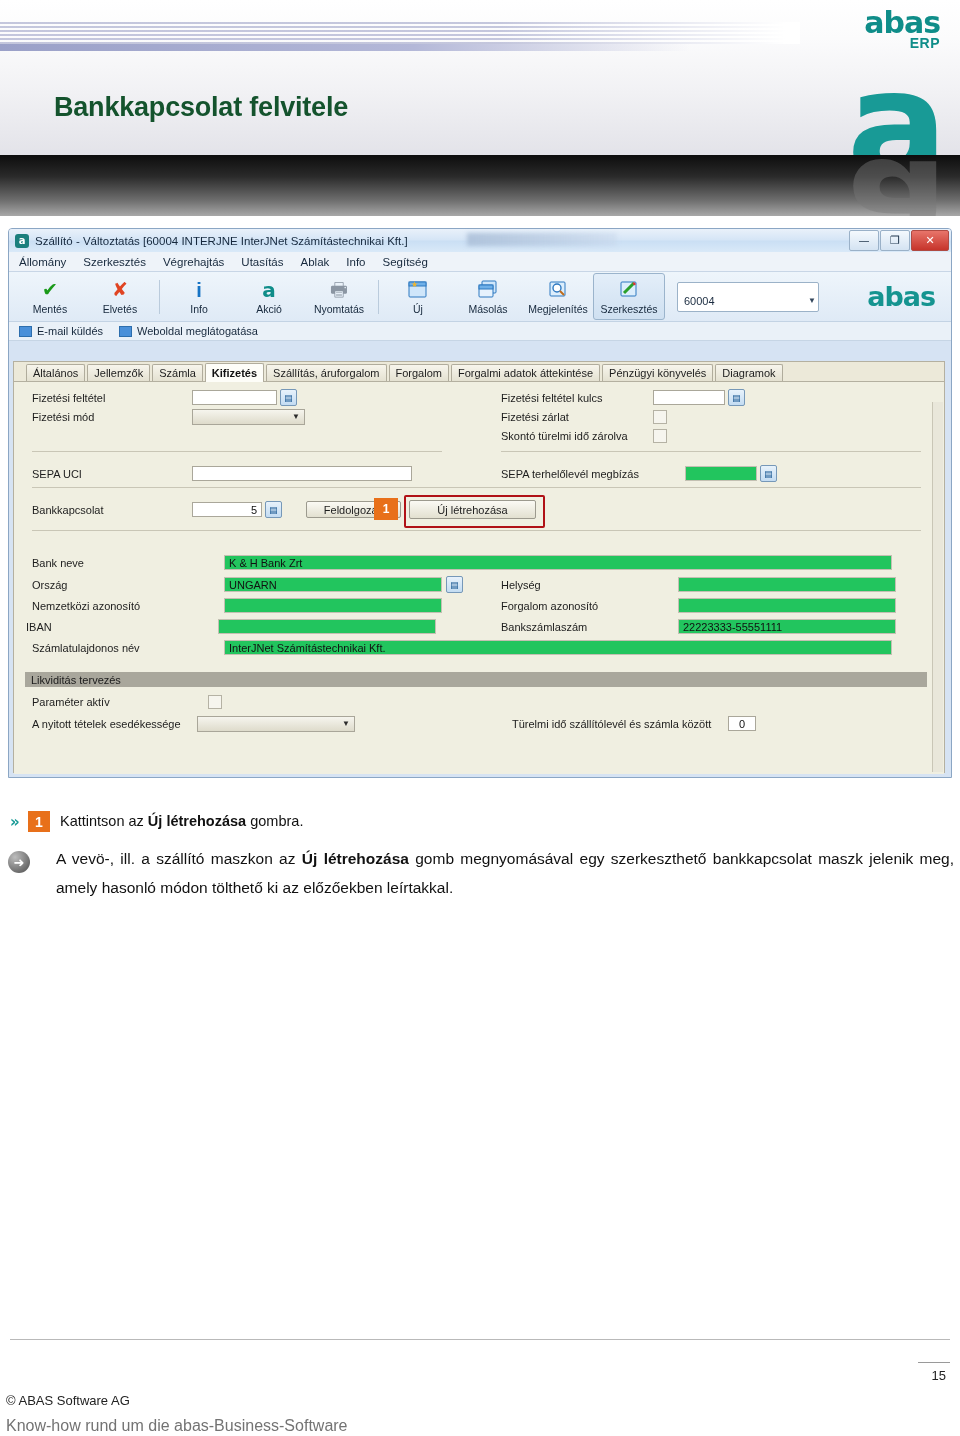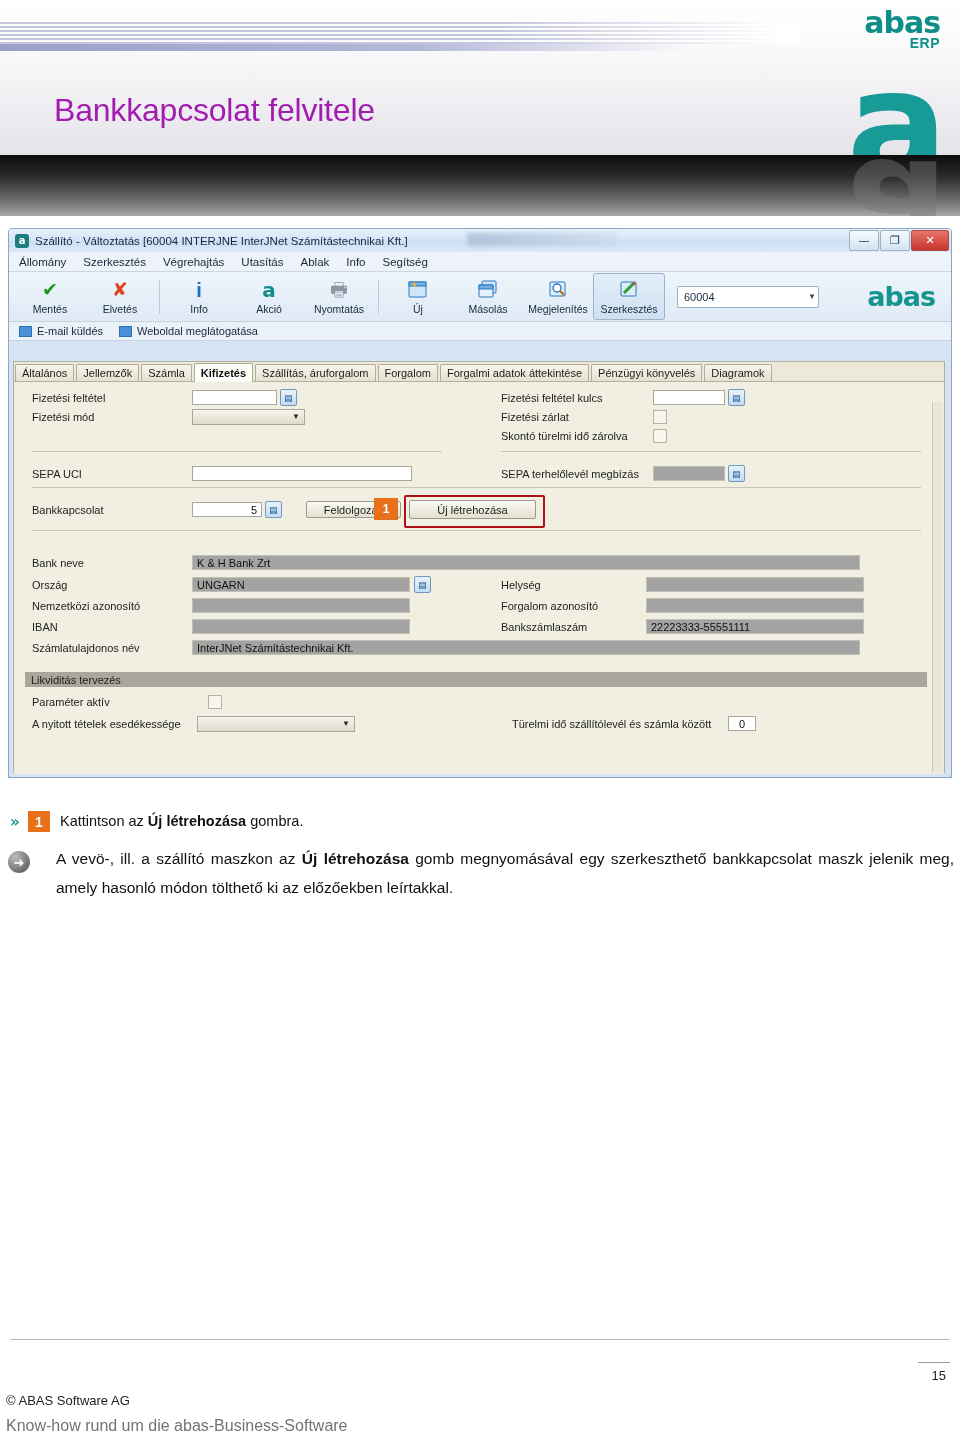--- a/index.html
+++ b/index.html
@@ -24,21 +24,21 @@
   .banner-stripes:after{
     content:"";position:absolute;right:0;top:0;width:300px;height:100%;
     background:linear-gradient(to right,rgba(255,255,255,0),#ffffff 95%);
   }
   .banner-stripe-solid{
     position:absolute;left:0;top:44px;width:690px;height:7px;
     background:linear-gradient(to right,#9aa0c8 0%,#b4b8d8 60%,rgba(255,255,255,0) 100%);
   }
   .banner-title{
     position:absolute;left:54px;top:92px;
-    font-size:32px;font-weight:normal;color:#a21caf;
+    font-size:27px;font-weight:bold;color:#14532d;
     letter-spacing:-.2px;white-space:nowrap;
   }
   .banner-bottom{
     position:absolute;left:0;top:155px;width:960px;height:61px;
     background:linear-gradient(to bottom,#0d0d0d 0%,#2a2a2a 35%,#6f6f6f 75%,#a8a8a8 100%);
   }
   .logo-abas{
     position:absolute;right:20px;top:8px;text-align:right;line-height:1;
   }
   .logo-abas .lw{font-size:30px;font-weight:bold;color:#0f8d89;letter-spacing:-1px;font-family:"DejaVu Sans",sans-serif;}
@@ -108,21 +108,21 @@
   }
   .tbtn.sel{
     border:1px solid #9bb4cc;border-radius:3px;
     background:linear-gradient(to bottom,#e3eef9,#cfe0f1);
   }
   .tbtn .lbl{font-size:10.5px;color:#16283c;white-space:nowrap;}
   .ticon{height:22px;display:flex;align-items:center;justify-content:center;font-size:19px;line-height:1;}
   .tsep{width:1px;height:34px;background:#bacbdc;margin:0 4px;}
   .combo-tb{
     margin-left:12px;width:132px;height:20px;border:1px solid #9bb2c8;border-radius:2px;
-    background:#fff;display:flex;align-items:center;padding:0 2px 0 6px;
+    background:#fff;display:flex;align-items:center;padding:8px 2px 0 6px;
     font-size:11px;color:#1b2c40;justify-content:space-between;
   }
   .combo-tb .arw{font-size:8px;color:#33465c;}
   .tb-logo{
     margin-left:auto;margin-right:10px;font-size:27px;font-weight:bold;color:#159490;
     letter-spacing:-1px;font-family:"DejaVu Sans",sans-serif;
   }
 
   .linkbar{
     height:18px;background:#eaf1f8;border-bottom:1px solid #c6d5e5;
@@ -130,41 +130,41 @@
   }
   .linkbar .li{display:flex;align-items:center;gap:5px;}
   .sq{width:11px;height:9px;background:#4a90d9;border:1px solid #2d6ead;display:inline-block;}
 
   
   .formwrap{
     position:absolute;left:4px;top:132px;width:932px;height:412px;
     background:#f0efe1;border:1px solid #b4b0a0;box-sizing:border-box;
   }
   .tabbar{
-    height:19px;display:flex;align-items:flex-end;padding-left:1px;
+    height:19px;display:flex;align-items:flex-end;padding-left:12px;
     border-bottom:1px solid #b4b0a0;background:#ece9d9;
   }
   .tab{
     height:16px;line-height:16px;padding:0 6px;font-size:11px;color:#1d1d1d;
     border:1px solid #b0ac9c;border-bottom:none;border-radius:2px 2px 0 0;
     background:linear-gradient(to bottom,#f7f5ec,#e4e1d1);margin-right:2px;white-space:nowrap;
   }
   .tab.active{
     background:#fdfdf8;height:18px;line-height:18px;font-weight:bold;color:#111;
     position:relative;top:1px;
   }
 
   .fpanel{position:relative;background:#f0efe1;height:392px;}
   .row{position:absolute;height:17px;display:flex;align-items:center;font-size:11px;color:#1d1d1d;}
   .lbl{white-space:nowrap;}
   .fld{
     height:15px;border:1px solid #aaa79a;background:#ffffff;box-sizing:border-box;
     font-size:11px;color:#111;padding:0 4px;line-height:14px;white-space:nowrap;overflow:hidden;
   }
-  .fld.ro{background:#a3a3a3;border-color:#c3c0b2;}
+  .fld.ro{background:#22c55e;border-color:#c3c0b2;margin-left:32px;}
   .fld.num{text-align:right;}
   .pick{
     width:15px;height:15px;border:1px solid #7698b8;border-radius:2px;
     background:linear-gradient(to bottom,#e8f2fb,#c3dcf2);
     display:flex;align-items:center;justify-content:center;font-size:9px;color:#14548f;
   }
   .cbx{width:12px;height:12px;border:1px solid #b5b2a4;background:#f6f5ee;}
   .drop{
     height:16px;border:1px solid #a9a699;box-sizing:border-box;
     background:linear-gradient(to bottom,#f6f5ee,#dedbcb);
@@ -424,21 +424,21 @@
       </div>
       <div class="row" style="left:18px;top:194px;">
         <span class="lbl" style="width:160px">Ország</span>
         <span class="fld ro" style="width:218px">UNGARN</span>
         <span class="pick" style="margin-left:4px">▤</span>
       </div>
       <div class="row" style="left:18px;top:215px;">
         <span class="lbl" style="width:160px">Nemzetközi azonosító</span>
         <span class="fld ro" style="width:218px"></span>
       </div>
-      <div class="row" style="left:18px;top:236px;">
+      <div class="row" style="left:12px;top:236px;">
         <span class="lbl" style="width:160px">IBAN</span>
         <span class="fld ro" style="width:218px"></span>
       </div>
       <div class="row" style="left:18px;top:257px;">
         <span class="lbl" style="width:160px">Számlatulajdonos név</span>
         <span class="fld ro" style="width:668px">InterJNet Számítástechnikai Kft.</span>
       </div>
 
       <div class="row" style="left:487px;top:194px;">
         <span class="lbl" style="width:145px">Helység</span>

